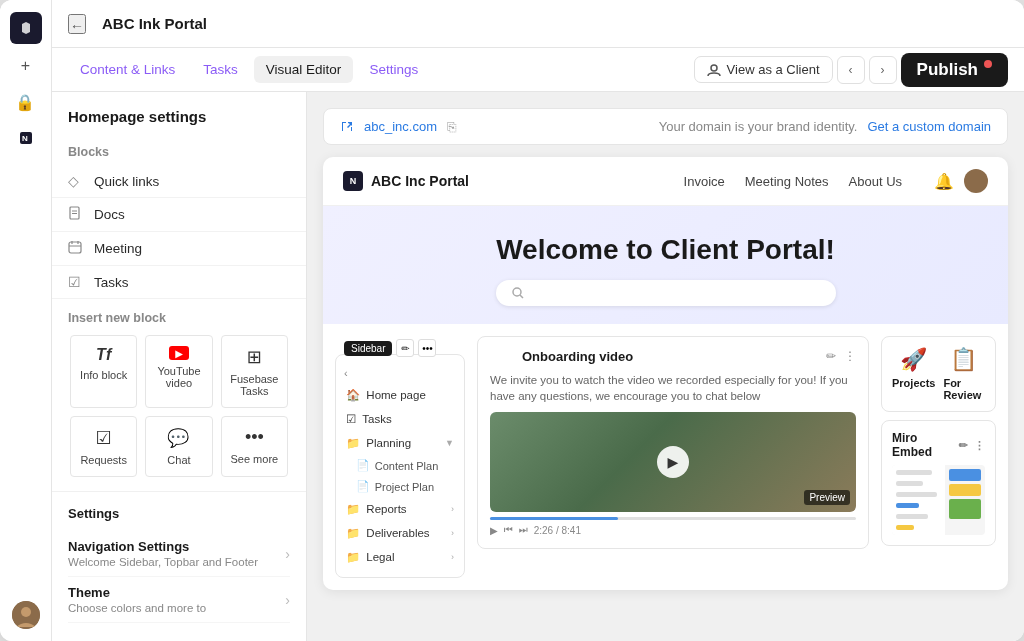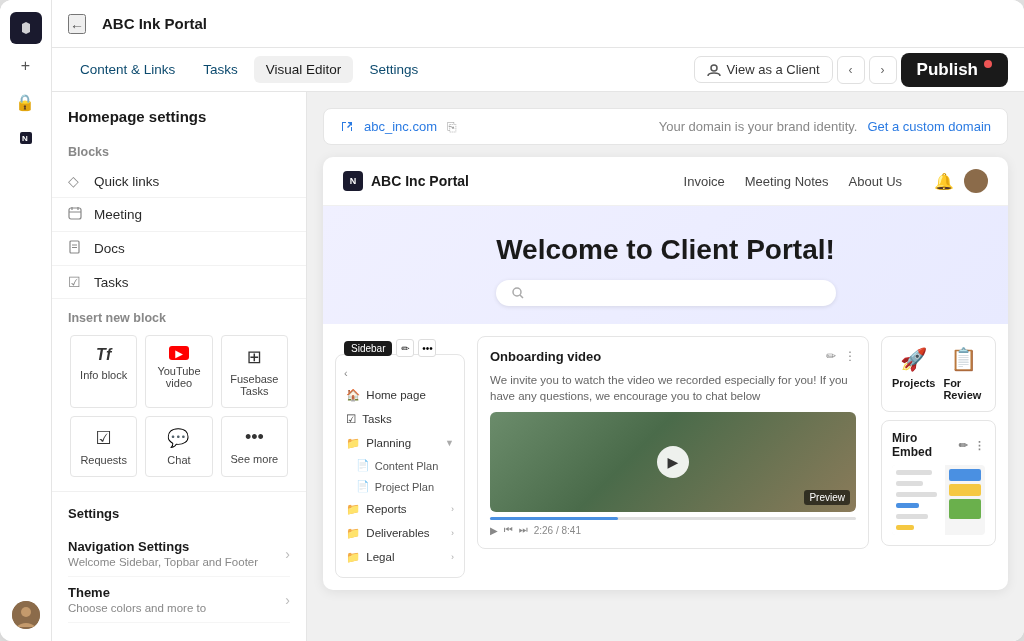--- a/index.html
+++ b/index.html
@@ -17,21 +17,21 @@
     
     .main-area { flex: 1; display: flex; flex-direction: column; overflow: hidden; }
 
     
     .top-bar { height: 48px; border-bottom: 1px solid #e5e5e5; display: flex; align-items: center; padding: 0 16px; gap: 16px; background: #fff; }
     .top-bar-back { color: #555; font-size: 14px; cursor: pointer; display: flex; align-items: center; gap: 4px; }
     .top-bar-title { font-size: 15px; font-weight: 600; color: #1a1a1a; }
 
     
     .tabs { height: 44px; border-bottom: 1px solid #e5e5e5; display: flex; align-items: center; padding: 0 16px; gap: 4px; background: #fff; }
-    .tab { padding: 6px 12px; border-radius: 6px; font-size: 13.5px; color: #0c4a6e; cursor: pointer; border: none; background: transparent; }
+    .tab { padding: 6px 12px; border-radius: 6px; font-size: 13.5px; color: #8b5cf6; cursor: pointer; border: none; background: transparent; }
     .tab.active { background: #f0f0f0; color: #1a1a1a; font-weight: 500; }
     .tabs-spacer { flex: 1; }
     .view-client-btn { display: flex; align-items: center; gap: 6px; font-size: 13px; color: #333; background: transparent; border: 1px solid #e0e0e0; padding: 5px 12px; border-radius: 7px; cursor: pointer; }
     .nav-arrows { display: flex; gap: 4px; }
     .nav-arrow { width: 28px; height: 28px; border: 1px solid #e0e0e0; border-radius: 6px; display: flex; align-items: center; justify-content: center; cursor: pointer; color: #666; font-size: 12px; background: #fff; }
     .publish-btn { background: #1a1a1a; color: #fff; padding: 7px 16px; border-radius: 8px; font-size: 17px; font-weight: 600; cursor: pointer; display: flex; align-items: flex-start; gap: 6px; border: none; }
     .publish-dot { width: 8px; height: 8px; background: #e55; border-radius: 50%; }
 
     
     .content-row { flex: 1; display: flex; overflow: hidden; }
@@ -81,21 +81,21 @@
     
     .portal-sidebar { width: 130px; background: #fff; border: 1px solid #e5e5e5; border-radius: 8px; padding: 8px 0; font-size: 12px; position: relative; flex-shrink: 0; }
     .portal-sidebar-item { padding: 5px 10px; display: flex; align-items: center; gap: 6px; color: #333; cursor: pointer; font-size: 11.5px; }
     .portal-sidebar-item .sub-arrow { margin-left: auto; font-size: 9px; color: #aaa; }
     .portal-sidebar-sub { padding: 4px 8px 4px 20px; font-size: 11px; color: #555; display: flex; align-items: center; gap: 5px; cursor: pointer; }
     
     
     .portal-main { flex: 1; display: flex; flex-direction: column; gap: 10px; }
     .onboarding-card { background: #fff; border: 1px solid #e5e5e5; border-radius: 8px; padding: 12px; }
     .onboarding-card-header { display: flex; align-items: flex-start; justify-content: space-between; margin-bottom: 8px; }
-    .onboarding-card-title { font-size: 13px; font-weight: 600; color: #1a1a1a; }
+    .onboarding-card-title { font-size: 13px; font-weight: 600; color: #1a1a1a; margin-left: 32px; }
     .onboarding-card-desc { font-size: 11.5px; color: #666; line-height: 1.4; margin-bottom: 8px; }
     .video-thumbnail { width: 100%; height: 100px; background: #2a2a2a; border-radius: 6px; display: flex; align-items: center; justify-content: center; overflow: hidden; position: relative; }
     .play-btn { width: 32px; height: 32px; background: rgba(255,255,255,0.9); border-radius: 50%; display: flex; align-items: center; justify-content: center; position: absolute; font-size: 14px; color: #333; }
     .video-progress { height: 3px; background: #e0e0e0; border-radius: 2px; margin-top: 5px; }
     .video-progress-bar { height: 100%; background: #4a90e2; border-radius: 2px; width: 35%; }
     .video-controls { display: flex; align-items: center; gap: 6px; margin-top: 4px; font-size: 10px; color: #888; }
     .video-preview-badge { position: absolute; bottom: 7px; right: 6px; background: rgba(0,0,0,0.6); color: #fff; font-size: 10px; padding: 2px 5px; border-radius: 3px; }
 
     
     .portal-right { width: 115px; display: flex; flex-direction: column; gap: 8px; }
@@ -180,37 +180,37 @@
 
         <div class="section-title">Blocks</div>
 
         <div class="block-item">
           <span class="block-icon">◇</span>
           <span>Quick links</span>
         </div>
         <div class="block-item">
           <span class="block-icon">
             <svg width="14" height="14" viewBox="0 0 14 14">
+                <rect x="2" y="1" width="9" height="12" rx="1" stroke="#888" stroke-width="1.2" fill="none"></rect>
+                <line x1="4" y1="5" x2="9" y2="5" stroke="#888" stroke-width="1"></line>
+                <line x1="4" y1="7.5" x2="9" y2="7.5" stroke="#888" stroke-width="1"></line>
+              </svg>
+          </span>
+          <span>Docs</span>
+        </div>
+        <div class="block-item">
+          <span class="block-icon">
+            <svg width="14" height="14" viewBox="0 0 14 14">
                 <rect x="1" y="2" width="12" height="11" rx="2" stroke="#888" stroke-width="1.2" fill="none"></rect>
                 <line x1="4" y1="1" x2="4" y2="4" stroke="#888" stroke-width="1.2"></line>
                 <line x1="10" y1="1" x2="10" y2="4" stroke="#888" stroke-width="1.2"></line>
                 <line x1="1" y1="6" x2="13" y2="6" stroke="#888" stroke-width="1"></line>
               </svg>
           </span>
           <span>Meeting</span>
-        </div>
-        <div class="block-item">
-          <span class="block-icon">
-            <svg width="14" height="14" viewBox="0 0 14 14">
-                <rect x="2" y="1" width="9" height="12" rx="1" stroke="#888" stroke-width="1.2" fill="none"></rect>
-                <line x1="4" y1="5" x2="9" y2="5" stroke="#888" stroke-width="1"></line>
-                <line x1="4" y1="7.5" x2="9" y2="7.5" stroke="#888" stroke-width="1"></line>
-              </svg>
-          </span>
-          <span>Docs</span>
         </div>
         <div class="block-item">
           <span class="block-icon">☑</span>
           <span>Tasks</span>
         </div>
 
         <div class="insert-section">
           <div class="insert-title">Insert new block</div>
           <div class="insert-grid">
             <div class="insert-item">

